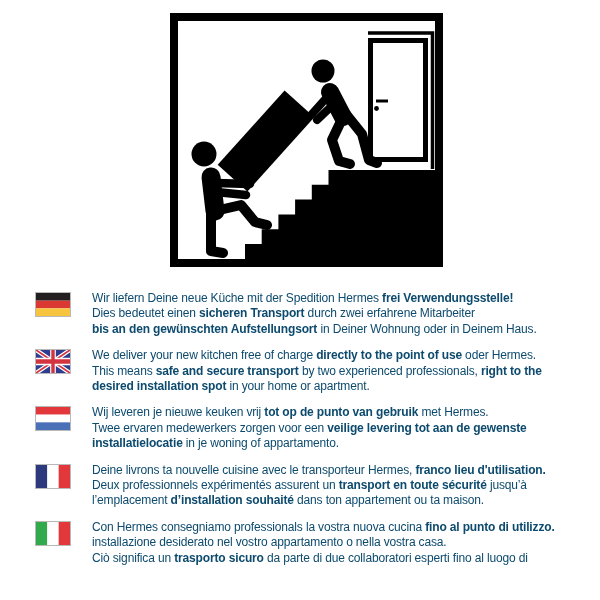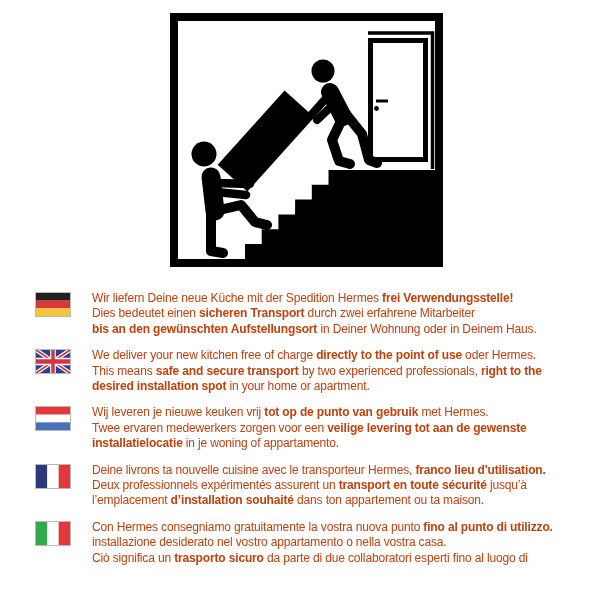--- a/index.html
+++ b/index.html
@@ -9,21 +9,21 @@
 
   .pictogram { position:absolute; left:170px; top:13px; width:273px; height:254px; }
   .pictogram svg { display:block; width:273px; height:254px; }
 
   .rows { position:absolute; left:36px; top:291px; width:564px; }
   .lang-row { display:flex; align-items:flex-start; margin-bottom:11px; }
   .flag { flex:0 0 34px; width:34px; height:23px; margin-top:2px; margin-right:22px;
           outline:1px solid #b9b9b9; }
   .flag svg { display:block; width:34px; height:23px; }
   .lines { flex:1; min-width:0; }
-  .line { font-size:12px; line-height:15.4px; color:#c2410c; white-space:nowrap;
+  .line { font-size:12px; line-height:15.4px; color:#0c4a6e; white-space:nowrap;
           letter-spacing:-0.15px; }
   .line .b { font-weight:bold; }
 </style>
 </head>
 <body>
 
 <div class="page">
 
   <figure class="pictogram" aria-label="Two movers carrying a large box up a staircase towards an apartment door">
     <svg viewBox="0 0 273 254">
@@ -124,19 +124,19 @@
 
   <div class="lang-row">
     <span class="flag">
           <svg preserveAspectRatio="none" viewBox="0 0 60 39">
             <rect x="0" y="0" width="20" height="39" fill="#31a94c"></rect>
             <rect x="20" y="0" width="20" height="39" fill="#ffffff"></rect>
             <rect x="40" y="0" width="20" height="39" fill="#e2373b"></rect>
           </svg>
         </span>
     <div class="lines">
-          <div class="line"><span>Con Hermes consegniamo gratuitamente la vostra nuova punto </span><span class="b">fino al punto di utilizzo.</span></div>
+          <div class="line"><span>Con Hermes consegniamo professionals la vostra nuova cucina </span><span class="b">fino al punto di utilizzo.</span></div>
           <div class="line"><span>installazione desiderato nel vostro appartamento o nella vostra casa.</span></div>
           <div class="line"><span>Ciò significa un </span><span class="b">trasporto sicuro</span><span> da parte di due collaboratori esperti fino al luogo di</span></div>
         </div>
   </div>
 </div>
 </div>
 
 </body></html>

